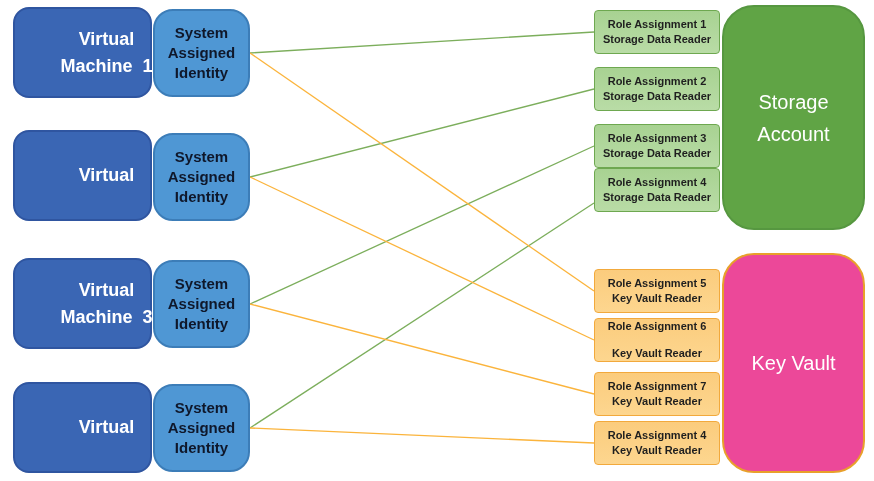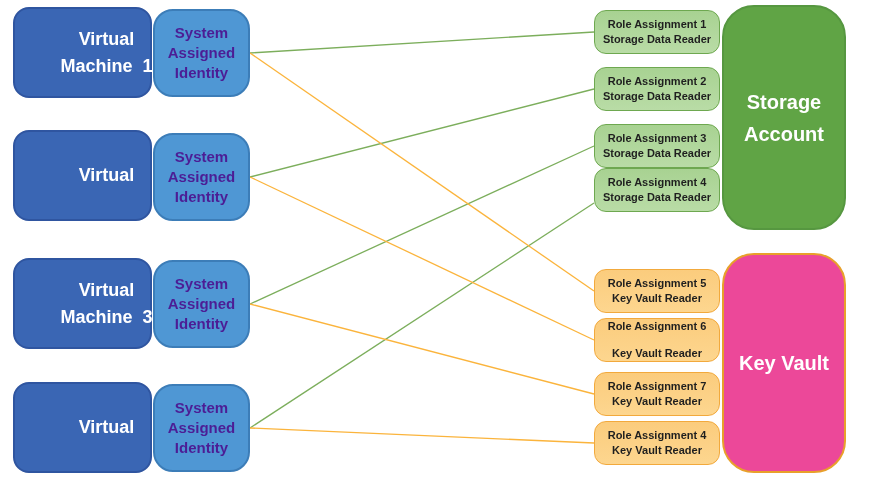--- a/index.html
+++ b/index.html
@@ -37,47 +37,47 @@
     font-weight: bold;
     line-height: 1.45;
     padding-left: 48px;
   }
   .vm-box .vm-line { white-space: pre; }
   .identity-box {
     left: 153px; width: 97px; height: 88px;
     background: #4F97D4;
     border: 2px solid #3C7DB8;
     border-radius: 20px;
-    color: #4c1d95;
+    color: #0f172a;
     font-size: 15px;
     font-weight: bold;
     line-height: 1.35;
   }
   .identity-box .identity-text { width: 72px; }
   .ra-box {
     left: 594px; width: 126px; height: 44px;
-    border-radius: 12px;
+    border-radius: 4px;
     font-size: 11px;
     font-weight: bold;
     color: #1f1f1f;
     line-height: 1.35;
   }
   .ra-storage {
     background: linear-gradient(180deg, #A8D292 0%, #B9DCA6 100%);
     border: 1.5px solid #6EA850;
   }
   .ra-keyvault {
     background: linear-gradient(180deg, #FBCC7D 0%, #FDD68F 100%);
     border: 1.5px solid #F2A93C;
   }
   .target-box {
-    left: 722px; width: 124px;
+    left: 722px; width: 143px;
     color: #ffffff;
     font-size: 20px;
-    font-weight: bold;
+    font-weight: normal;
     border-radius: 32px;
     line-height: 1.6;
   }
   .target-box .target-text { width: 112px; }
   .storage-target {
     top: 5px; height: 225px;
     background: #60A445;
     border: 2px solid #569740;
   }
   .keyvault-target {

